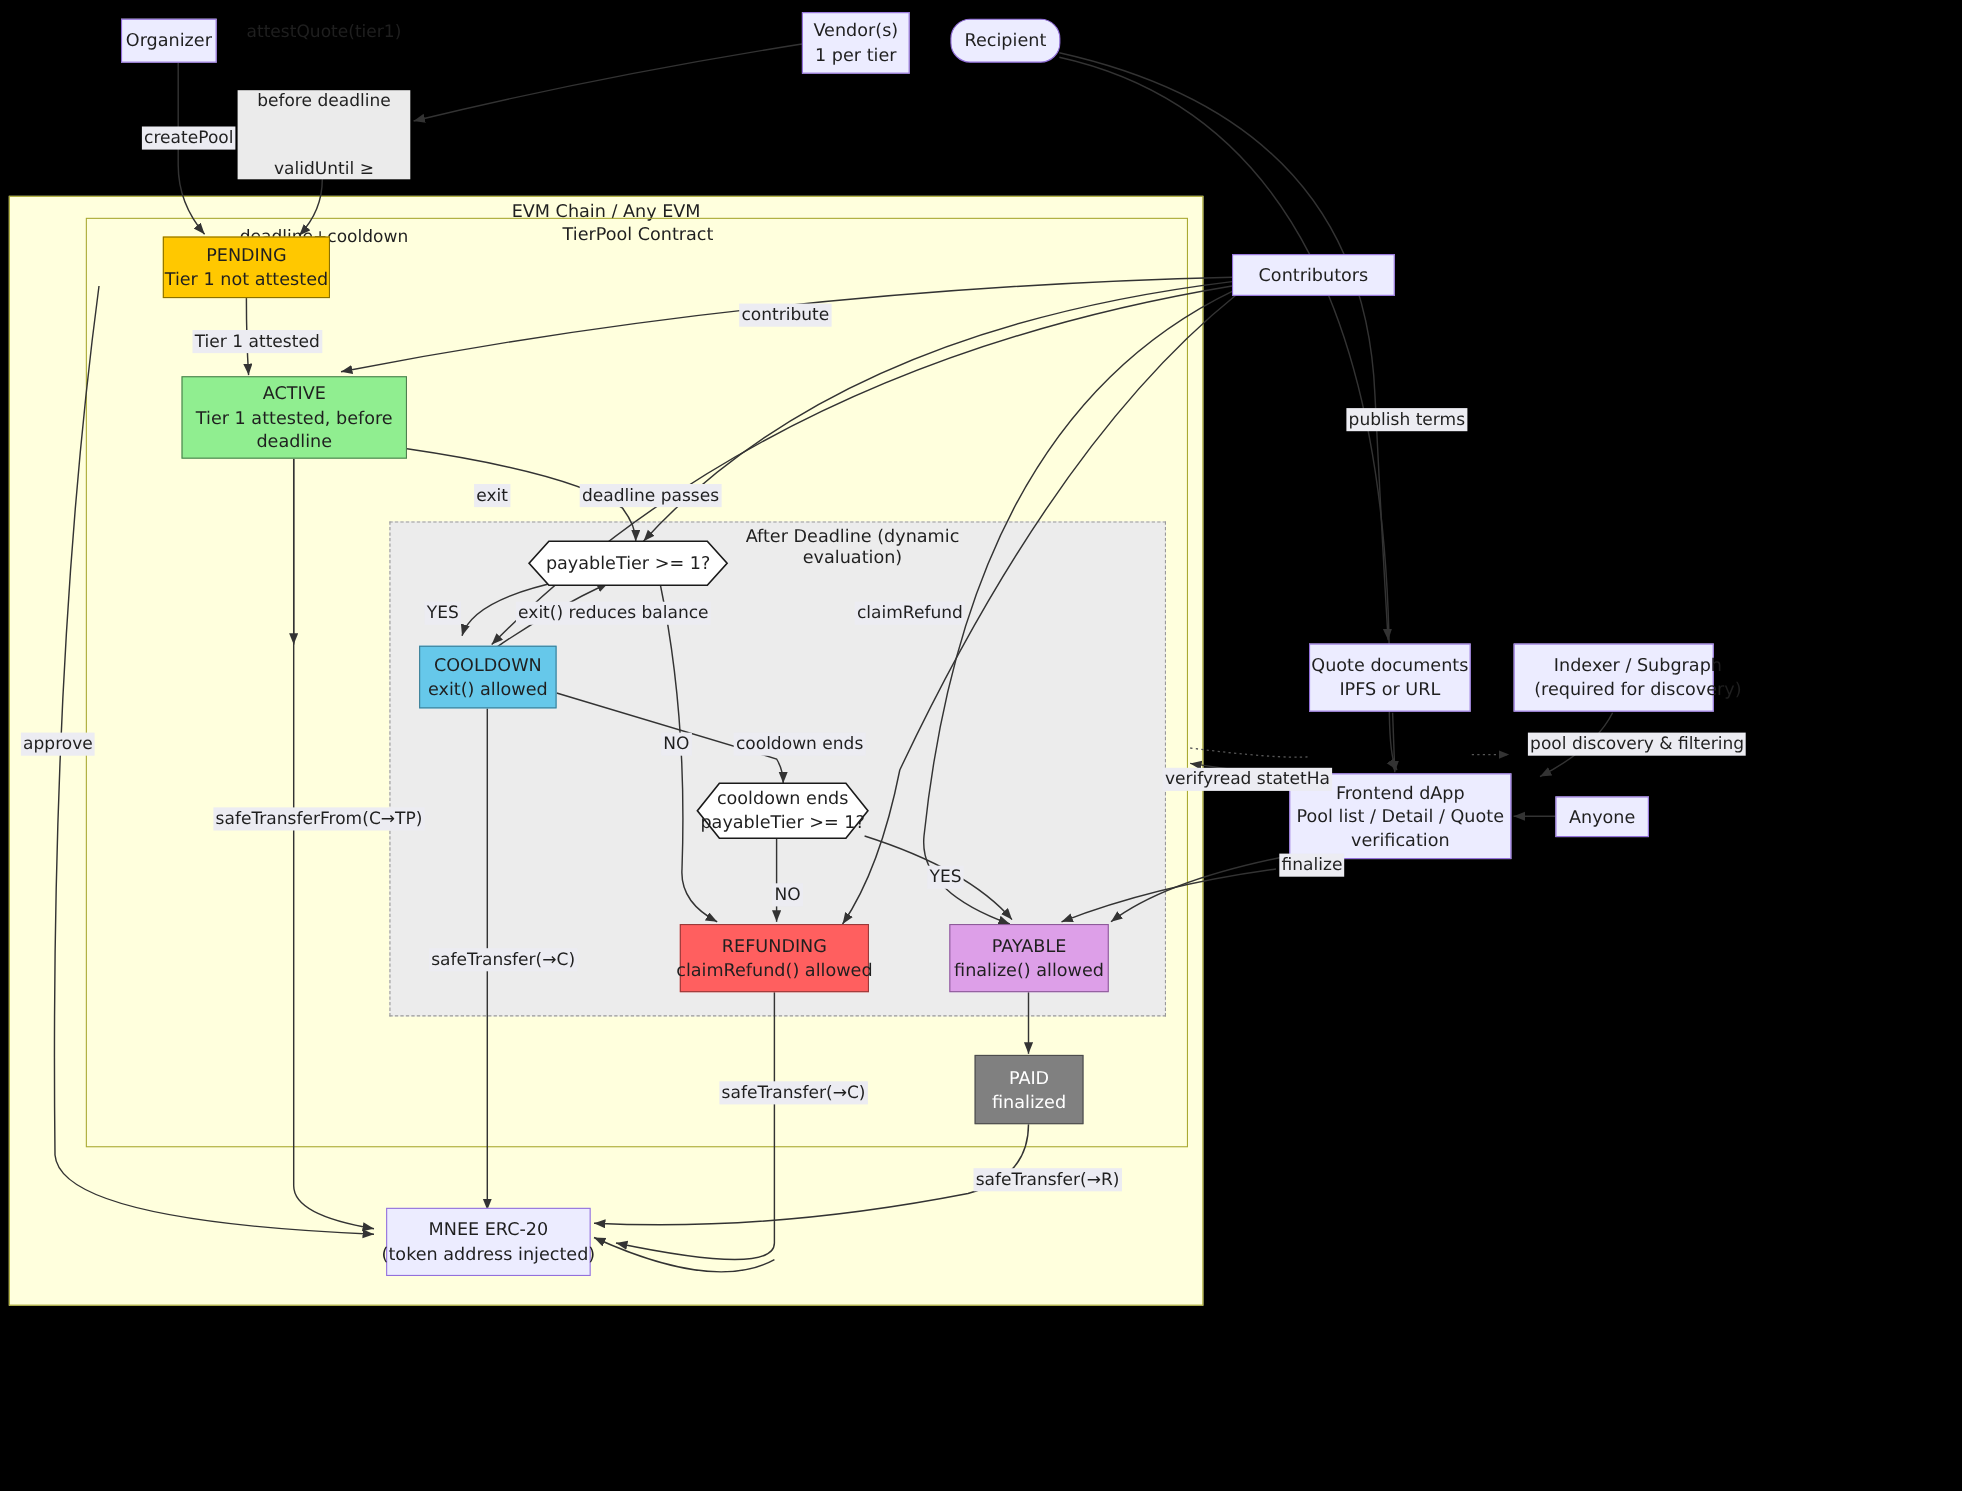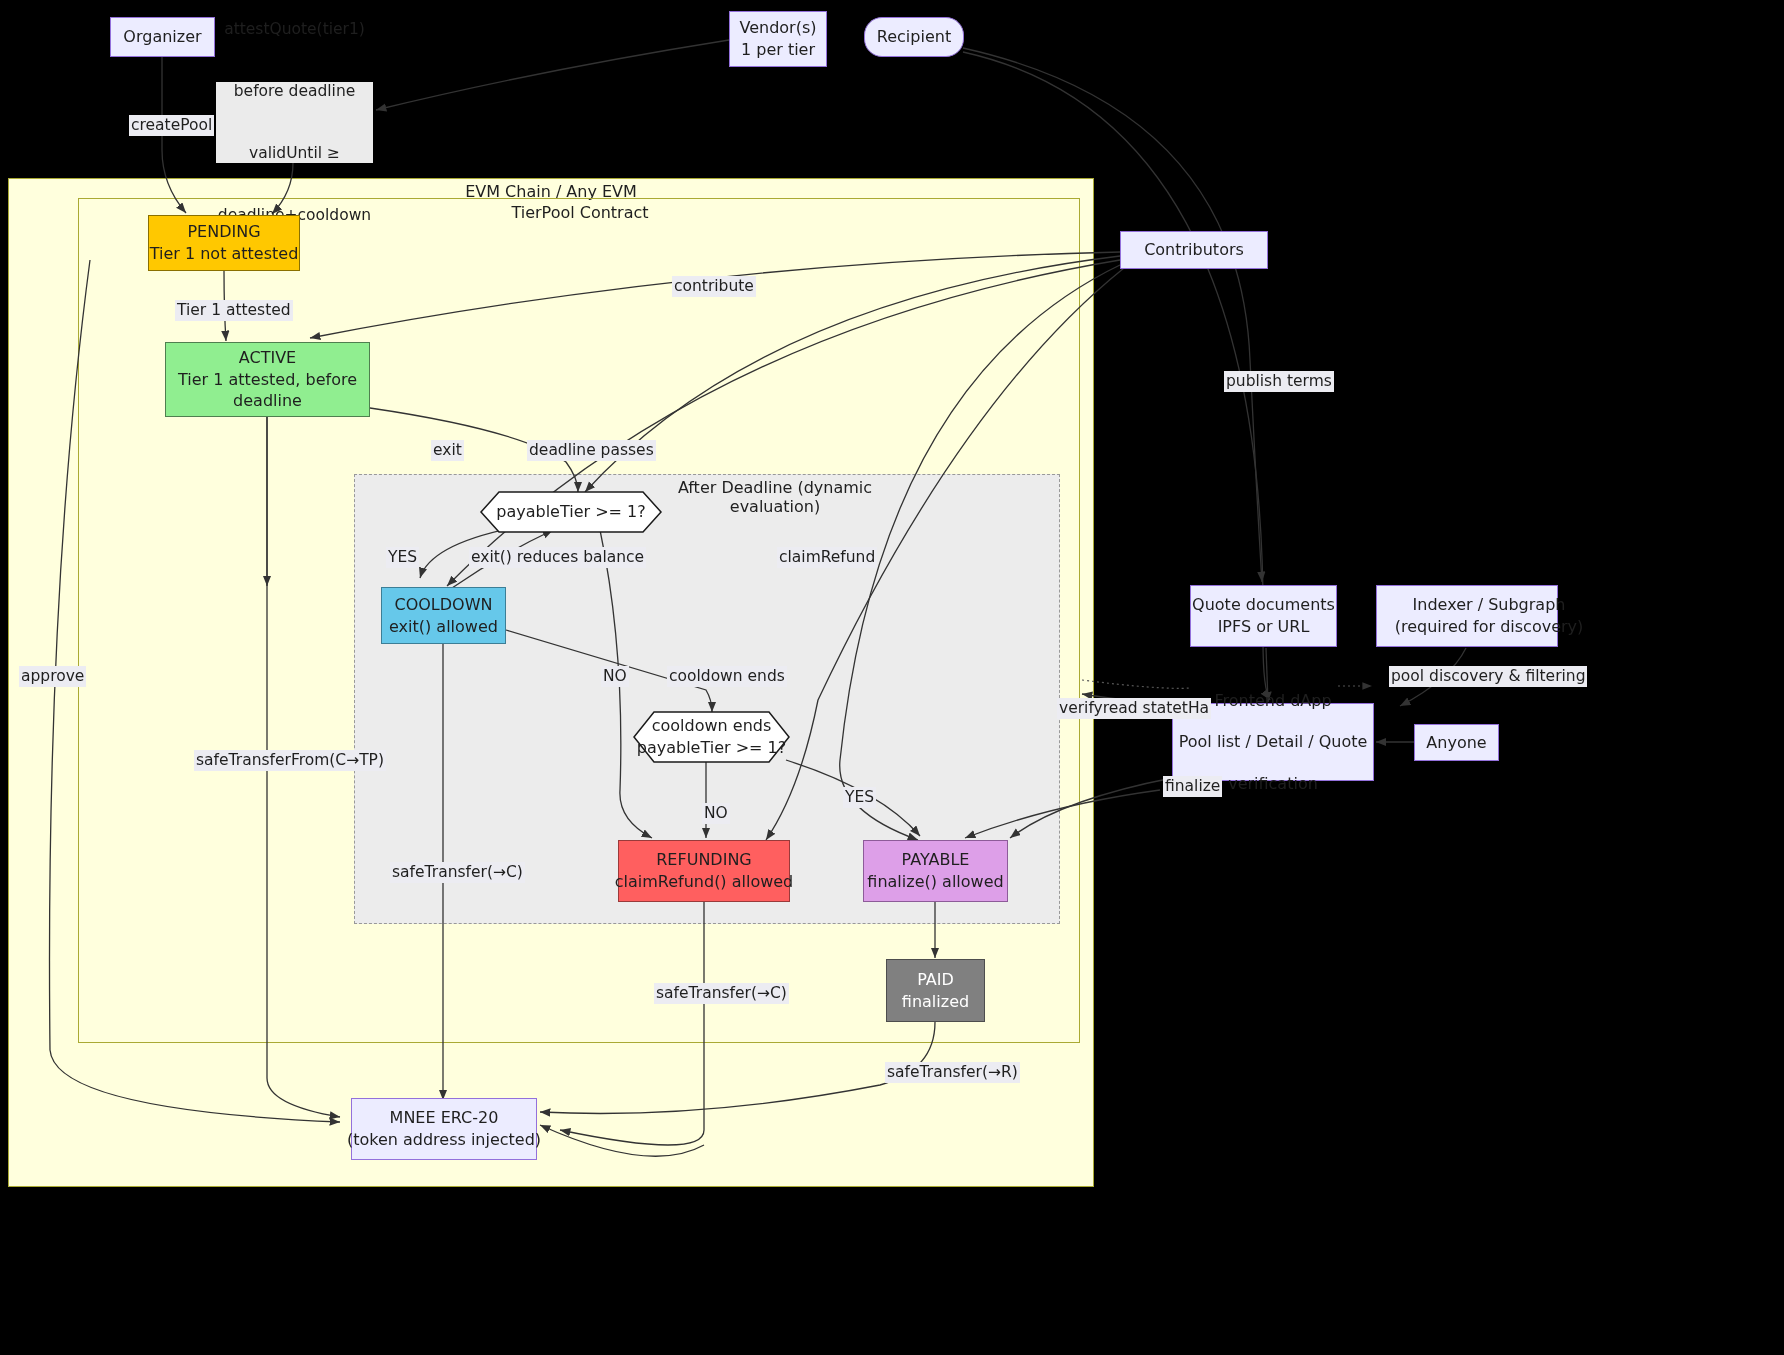--- a/index.html
+++ b/index.html
@@ -125,21 +125,21 @@
     <g fill="none" stroke="#555" stroke-width="1.2" stroke-dasharray="2,3" marker-end="url(#ah)">
       <path d="M1338,686 L1372,686"></path>
     </g>
 
     <g fill="#ffffff" stroke="#1a1a1a" stroke-width="1.5">
       <path d="M499,492 L643,492 L661,512 L643,532 L499,532 L481,512 z"></path>
       <path d="M654,712 L769,712 L789,737 L769,762 L654,762 L634,737 z"></path>
     </g>
   </svg>
 
-  <div class="node actor" style="left:110px;top:17px;width:105px;height:40px;">
+  <div class="node actor" style="left:110px;top:17px;width:87px;height:40px;">
     <span class="ln">Organizer</span>
   </div>
 
   <div class="node actor" style="left:729px;top:11px;width:98px;height:56px;">
     <span class="ln">Vendor(s)</span>
     <span class="ln">1 per tier</span>
   </div>
 
   <div class="node actor" style="left:864px;top:17px;width:100px;height:40px;border-radius:18px;">
     <span class="ln">Recipient</span>
@@ -203,21 +203,21 @@
   <div class="node actor" style="left:1190px;top:585px;width:147px;height:62px;">
     <span class="ln">Quote documents</span>
     <span class="ln">IPFS or URL</span>
   </div>
 
   <div class="node actor" style="left:1376px;top:585px;width:182px;height:62px;padding-left:44px;">
     <span class="ln">Indexer / Subgraph</span>
     <span class="ln">(required for discovery)</span>
   </div>
 
-  <div class="node actor" style="left:1172px;top:703px;width:202px;height:78px;gap:20px;">
+  <div class="node actor" style="left:1172px;top:703px;width:202px;height:78px;">
     <span class="ln">Frontend dApp</span>
     <span class="ln">Pool list / Detail / Quote</span>
     <span class="ln">verification</span>
   </div>
 
   <div class="node actor" style="left:1414px;top:724px;width:85px;height:37px;">
     <span class="ln">Anyone</span>
   </div>
 
   <div class="node actor" style="left:351px;top:1098px;width:186px;height:62px;">
@@ -231,21 +231,21 @@
   <div class="edgelabel" style="left:431px;top:440px;">exit</div>
   <div class="edgelabel" style="left:527px;top:440px;">deadline passes</div>
   <div class="edgelabel" style="left:386px;top:547px;">YES</div>
   <div class="edgelabel" style="left:469px;top:547px;">exit() reduces balance</div>
   <div class="edgelabel" style="left:777px;top:547px;">claimRefund</div>
   <div class="edgelabel" style="left:601px;top:666px;">NO</div>
   <div class="edgelabel" style="left:667px;top:666px;">cooldown ends</div>
   <div class="edgelabel" style="left:702px;top:803px;">NO</div>
   <div class="edgelabel" style="left:843px;top:787px;">YES</div>
   <div class="edgelabel" style="left:19px;top:666px;">approve</div>
-  <div class="edgelabel" style="left:194px;top:734px;margin-top:16px;">safeTransferFrom(C→TP)</div>
+  <div class="edgelabel" style="left:194px;top:734px;">safeTransferFrom(C→TP)</div>
   <div class="edgelabel" style="left:390px;top:862px;">safeTransfer(→C)</div>
   <div class="edgelabel" style="left:654px;top:983px;">safeTransfer(→C)</div>
   <div class="edgelabel" style="left:885px;top:1062px;">safeTransfer(→R)</div>
   <div class="edgelabel" style="left:1224px;top:371px;">publish terms</div>
   <div class="edgelabel" style="left:1389px;top:666px;">pool discovery &amp; filtering</div>
   <div class="edgelabel" style="left:1057px;top:698px;">verifyread statetHa</div>
   <div class="edgelabel" style="left:1152px;top:776px;margin-left:11px;">finalize</div>
 
 </div>
 

